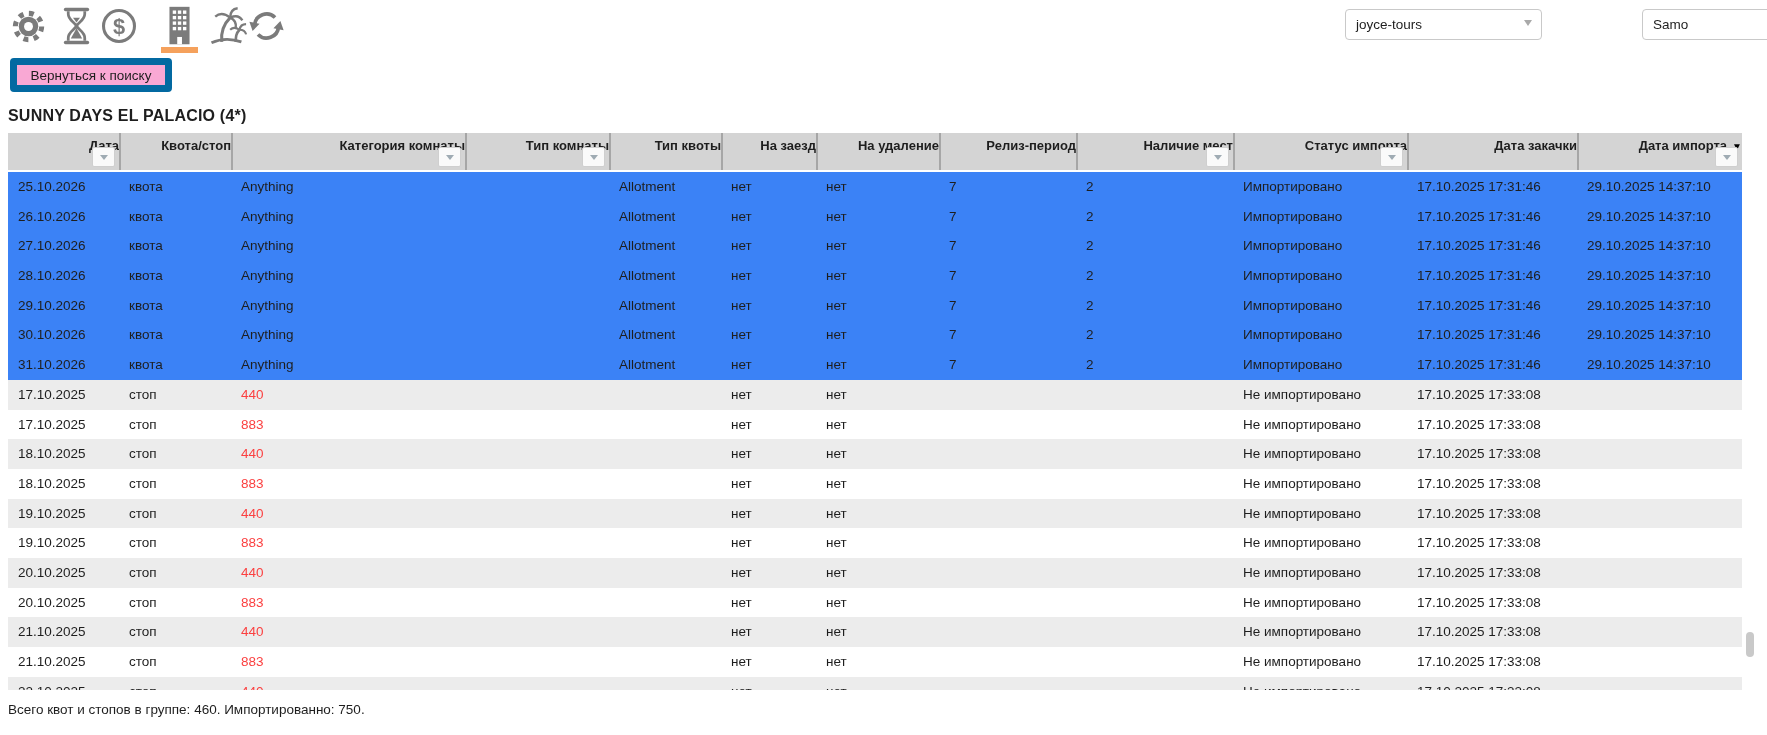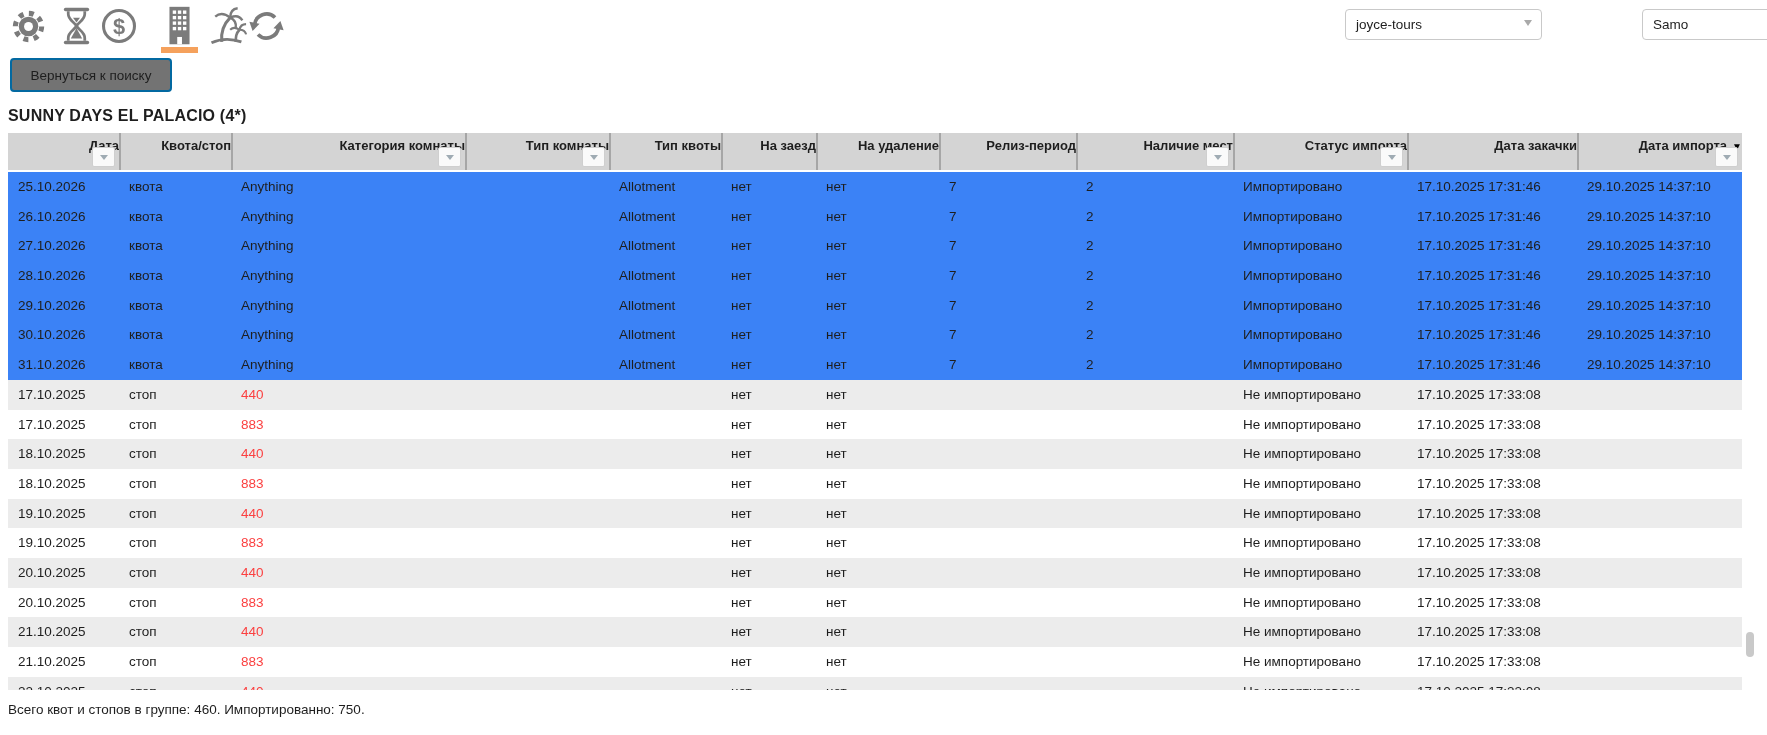--- a/index.html
+++ b/index.html
@@ -13,22 +13,22 @@
 
   
   .dd{position:absolute;top:9px;height:31px;border:1px solid #c9c9c9;border-radius:4px;background:#fff;
       box-sizing:border-box;display:flex;align-items:center;padding:0 26px 0 10px;font-size:13.5px;cursor:pointer;}
   .dd .caret{position:absolute;right:9px;top:10px;width:0;height:0;border-left:4.5px solid transparent;
       border-right:4.5px solid transparent;border-top:6px solid #a9a9a9;}
   .dd-operator{left:1345px;width:197px;}
   .dd-provider{left:1642px;width:199px;}
 
   
-  .back-btn{position:absolute;left:10px;top:58px;width:162px;height:34px;background:#737373;
-      border:2px solid #0369a1;border-radius:4px;font-size:13.5px;font-family:"Liberation Sans",sans-serif;
+  .back-btn{position:absolute;left:10px;top:58px;width:162px;height:34px;background:#f9a8d4;
+      border:7px solid #0369a1;border-radius:4px;font-size:13.5px;font-family:"Liberation Sans",sans-serif;
       color:#1e1e1e;cursor:pointer;}
 
   
   .hotel-title{position:absolute;left:8px;top:107px;font-size:16px;font-weight:bold;letter-spacing:.2px;}
 
   
   .tablewrap{position:absolute;left:8px;top:133px;width:1734px;height:559px;}
   .thead{display:flex;height:39px;background:#d4d4d4;border-bottom:2px solid #fff;box-sizing:border-box;}
   .th{position:relative;box-sizing:border-box;font-size:13px;font-weight:bold;padding:5px 0 0 9px;cursor:pointer;text-align:right;}
   .th + .th{border-left:2px solid #a6a6a6;}

